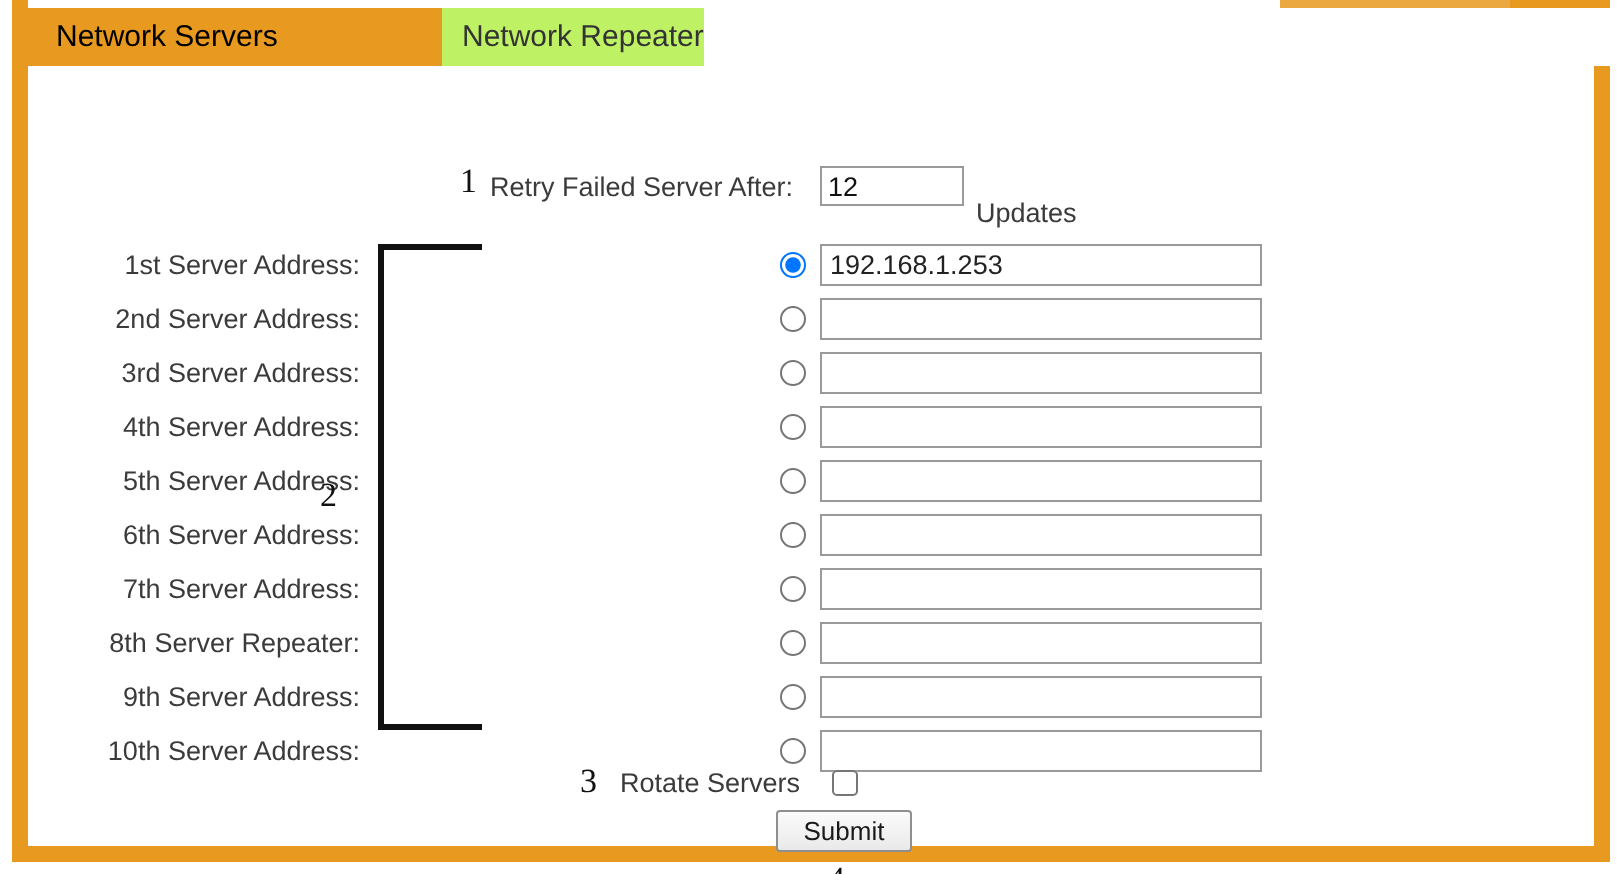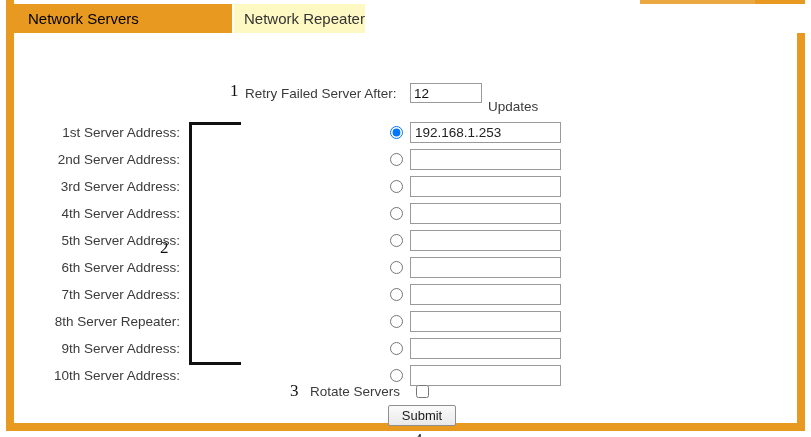--- a/index.html
+++ b/index.html
@@ -81,22 +81,22 @@
     box-sizing: border-box;
   }
   .tab-active {
     left: 0px;
     width: 226px;
     background: #E8991F;
     padding-left: 22px;
     color: #000000;
   }
   .tab-inactive {
-    left: 228px;
-    background: #fef9c3;
+    left: 215px;
+    background: #bef264;
     padding-left: 10px;
     color: #333333;
     text-align: center;
   }
 
   
   .panel {
     position: absolute;
     left: 14px;
     top: 33px;
@@ -162,21 +162,21 @@
     top: 4px;
     width: 13px;
     height: 13px;
     margin: 0;
     padding: 0;
   }
   .addr-input {
     position: absolute;
     left: 396px;
     top: 0px;
-    width: 151px;
+    width: 221px;
     height: 21px;
     box-sizing: border-box;
     border: 1px solid #9a9a9a;
     background: #ffffff;
     font-family: "Liberation Sans", sans-serif;
     font-size: 13.5px;
     color: #222222;
     padding: 0 4px;
     outline: none;
   }

